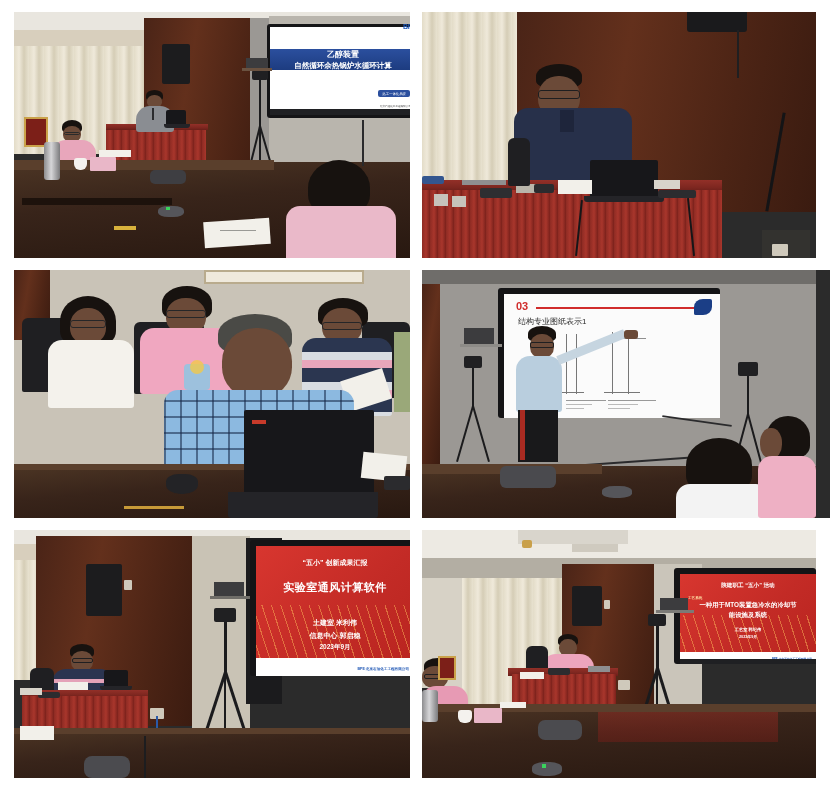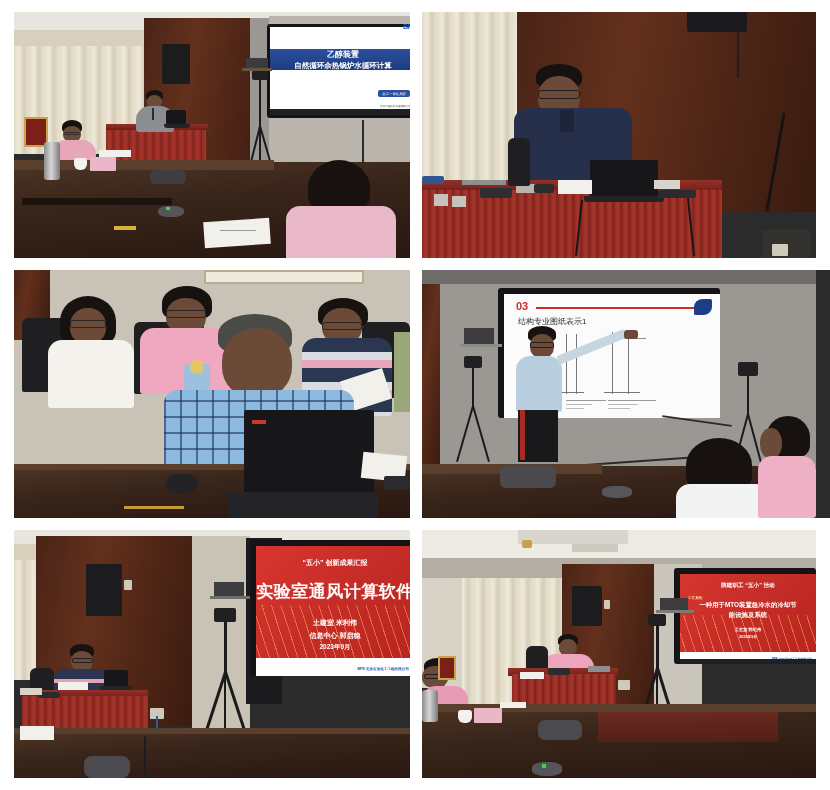--- a/index.html
+++ b/index.html
@@ -371,21 +371,21 @@
       <div style="position:absolute;left:178px;top:6px;width:58px;height:200px;background:#c9c3b5;"></div>
       <div style="position:absolute;left:232px;top:8px;width:36px;height:166px;background:#1b1b1d;"></div>
 
       <div class="speaker" style="left:72px;top:34px;width:36px;height:52px;"></div>
       <div class="outlet" style="left:110px;top:50px;width:8px;height:10px;"></div>
 
       <div class="monitor-frame" style="left:236px;top:10px;width:164px;height:136px;">
         <div class="slide slide-red" style="left:3px;top:3px;width:158px;height:130px;">
           <div class="rays"></div>
           <div class="tc" style="top:12px;font-size:7px;font-weight:bold;color:#ffffff;">“五小” 创新成果汇报</div>
-          <div class="tc" style="top:34px;font-size:17px;font-weight:bold;color:#ffffff;letter-spacing:.5px;font-family:Liberation Mono, monospace;">实验室通风计算软件</div>
+          <div class="tc" style="top:34px;font-size:11px;font-weight:bold;color:#ffffff;letter-spacing:.5px;font-family:Liberation Mono, monospace;">实验室通风计算软件</div>
           <div class="tc" style="top:72px;font-size:7px;font-weight:bold;color:#ffffff;">土建室  米利伟</div>
           <div class="tc" style="top:85px;font-size:7px;font-weight:bold;color:#ffffff;">信息中心  郭启稳</div>
           <div class="tc" style="top:97px;font-size:6.5px;font-weight:bold;color:#ffffff;">2023年9月</div>
           <div class="footer-white" style="height:18px;"></div>
           <div class="t" style="right:5px;bottom:5px;font-size:3.6px;color:#1f57b5;font-weight:bold;">BPE 北京石油化工工程有限公司</div>
         </div>
       </div>
 
       <div style="position:absolute;left:178px;top:78px;width:70px;height:150px;">
         <div class="cam-head" style="left:22px;top:0;width:22px;height:14px;"></div>

